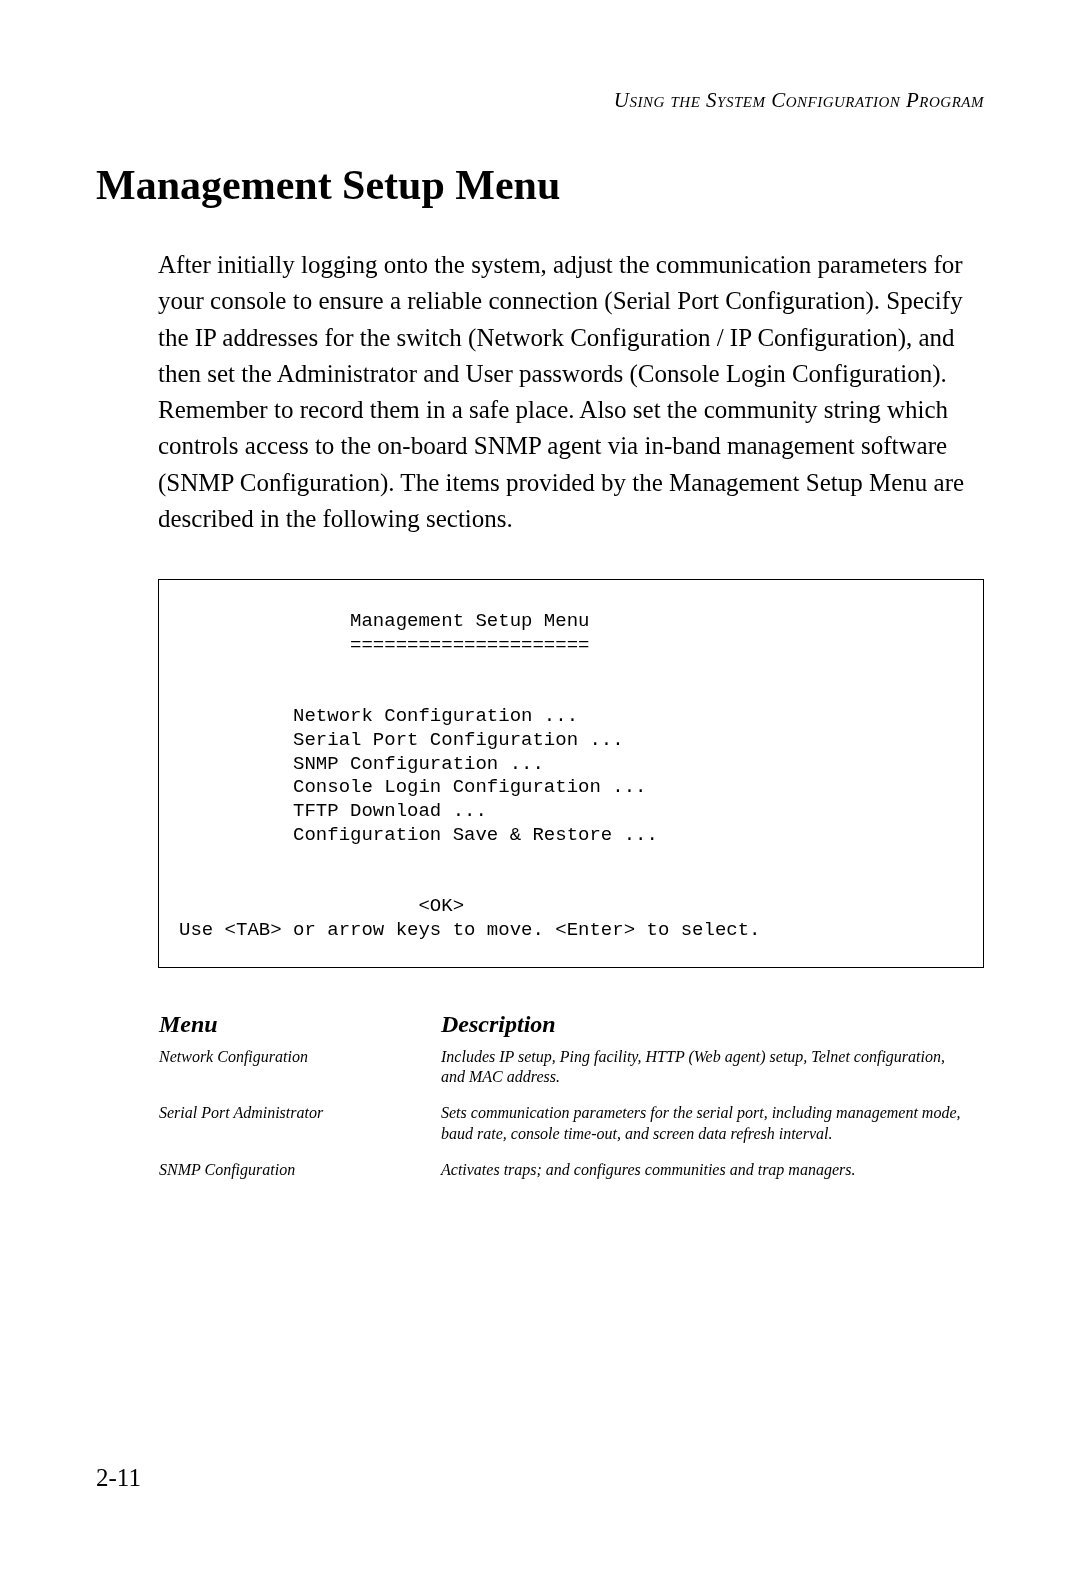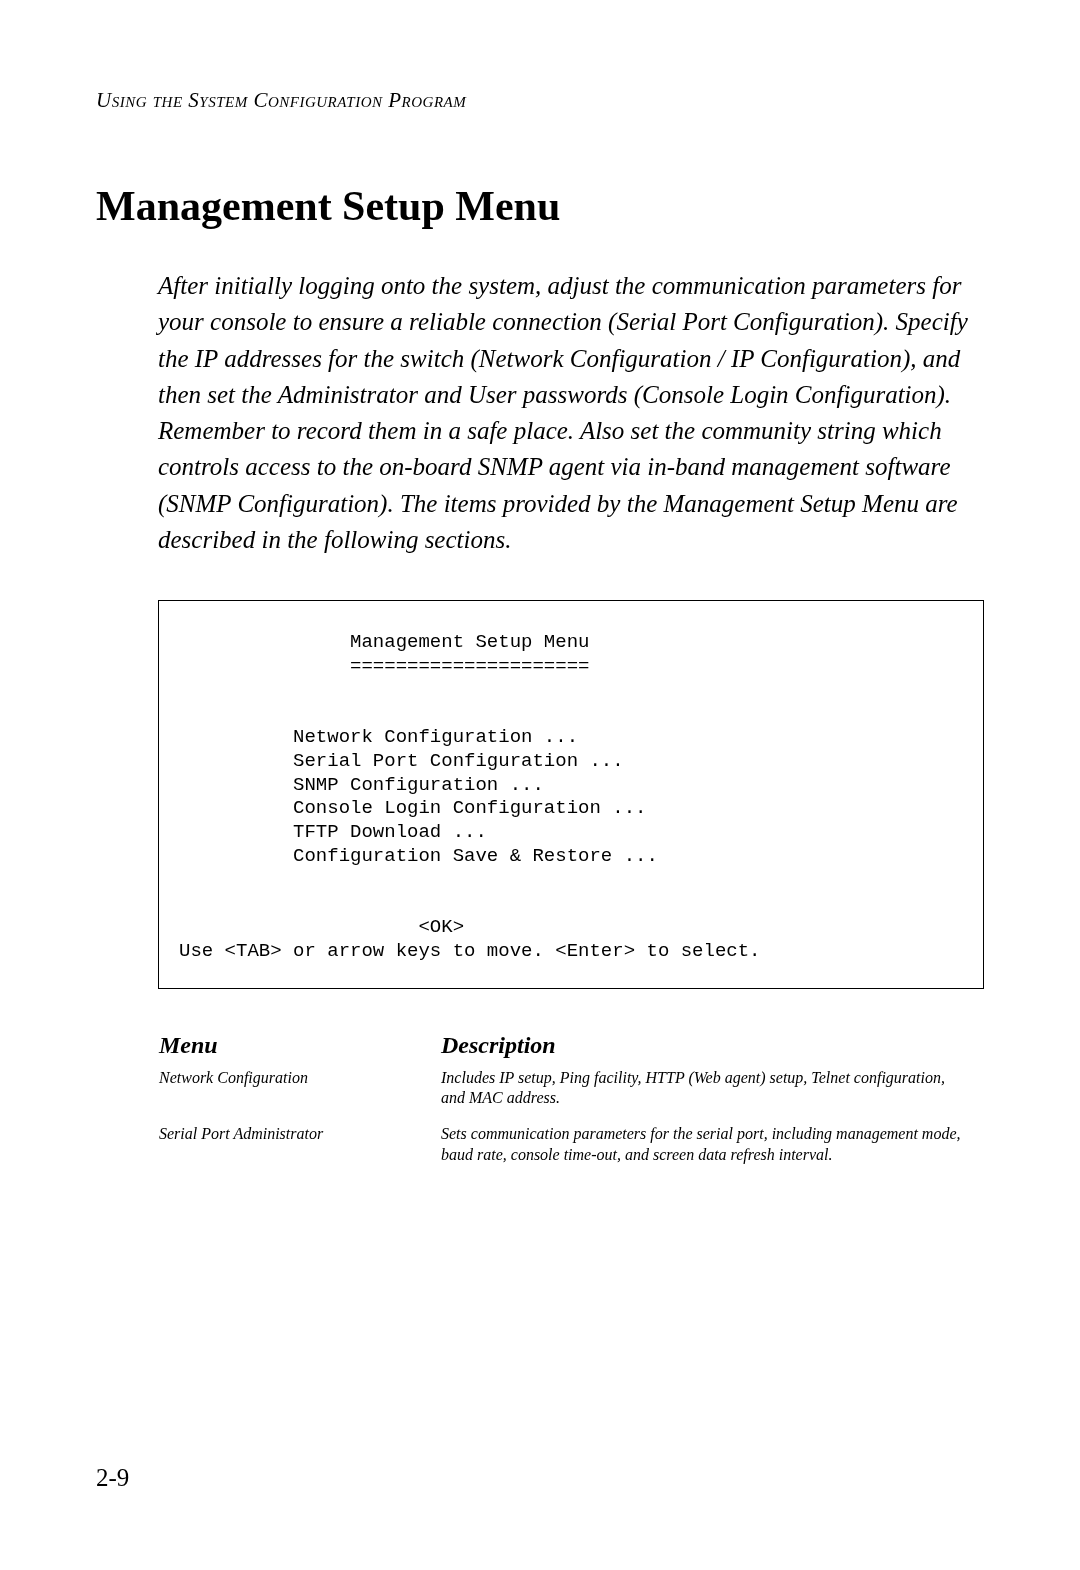--- a/index.html
+++ b/index.html
@@ -14,37 +14,37 @@
     height: 1570px;
     position: relative;
     box-sizing: border-box;
     padding: 88px 96px 0 96px;
   }
   .running-header {
     font-style: italic;
     font-variant: small-caps;
     font-size: 21px;
     letter-spacing: 0.5px;
-    margin-bottom: 69px;
+    margin-bottom: 48px;
+    text-align: right;
   }
   .page-title {
     font-family: Garamond, Georgia, serif;
     font-weight: bold;
     font-size: 42px;
     margin-bottom: 38px;
     margin-left: 0;
   }
   .body-text {
     font-size: 25px;
     line-height: 1.45;
     margin-left: 62px;
     margin-right: 0;
     margin-bottom: 32px;
     text-align: left;
-    font-style: italic;
   }
   .terminal-box {
     margin-left: 62px;
     border: 1px solid #000;
     padding: 30px 20px 24px 20px;
     font-family: "Courier New", Courier, monospace;
     font-size: 19px;
     line-height: 1.25;
     white-space: pre;
     margin-bottom: 42px;
@@ -111,18 +111,22 @@
       <th>Description</th>
     </tr>
     <tr>
       <td>Network Configuration</td>
       <td>Includes IP setup, Ping facility, HTTP (Web agent) setup, Telnet configuration, and MAC address.</td>
     </tr>
     <tr>
       <td>Serial Port Administrator</td>
       <td>Sets communication parameters for the serial port, including management mode, baud rate, console time-out, and screen data refresh interval.</td>
     </tr>
+    <tr>
+      <td>SNMP Configuration</td>
+      <td>Activates traps; and configures communities and trap managers.</td>
+    </tr>
   </tbody>
     </table>
 
-  <div class="page-number">2-9</div>
+  <div class="page-number">2-11</div>
 
 </div>
 
 </body></html>

